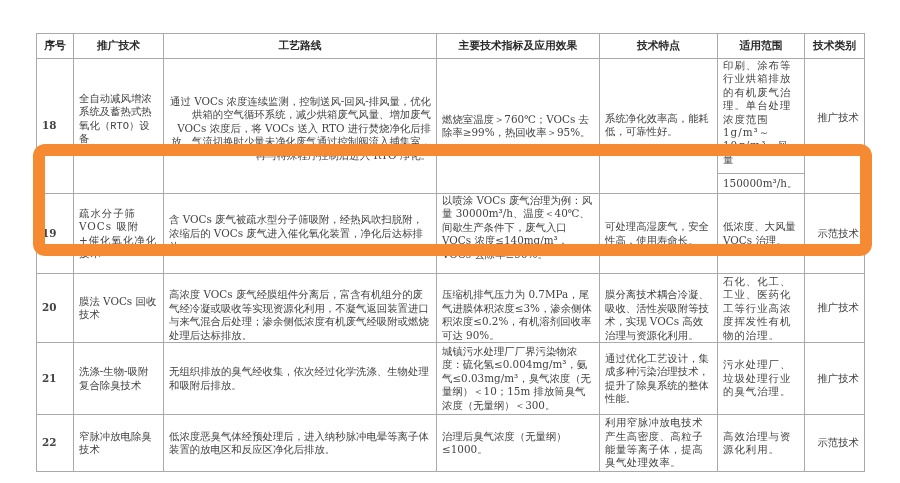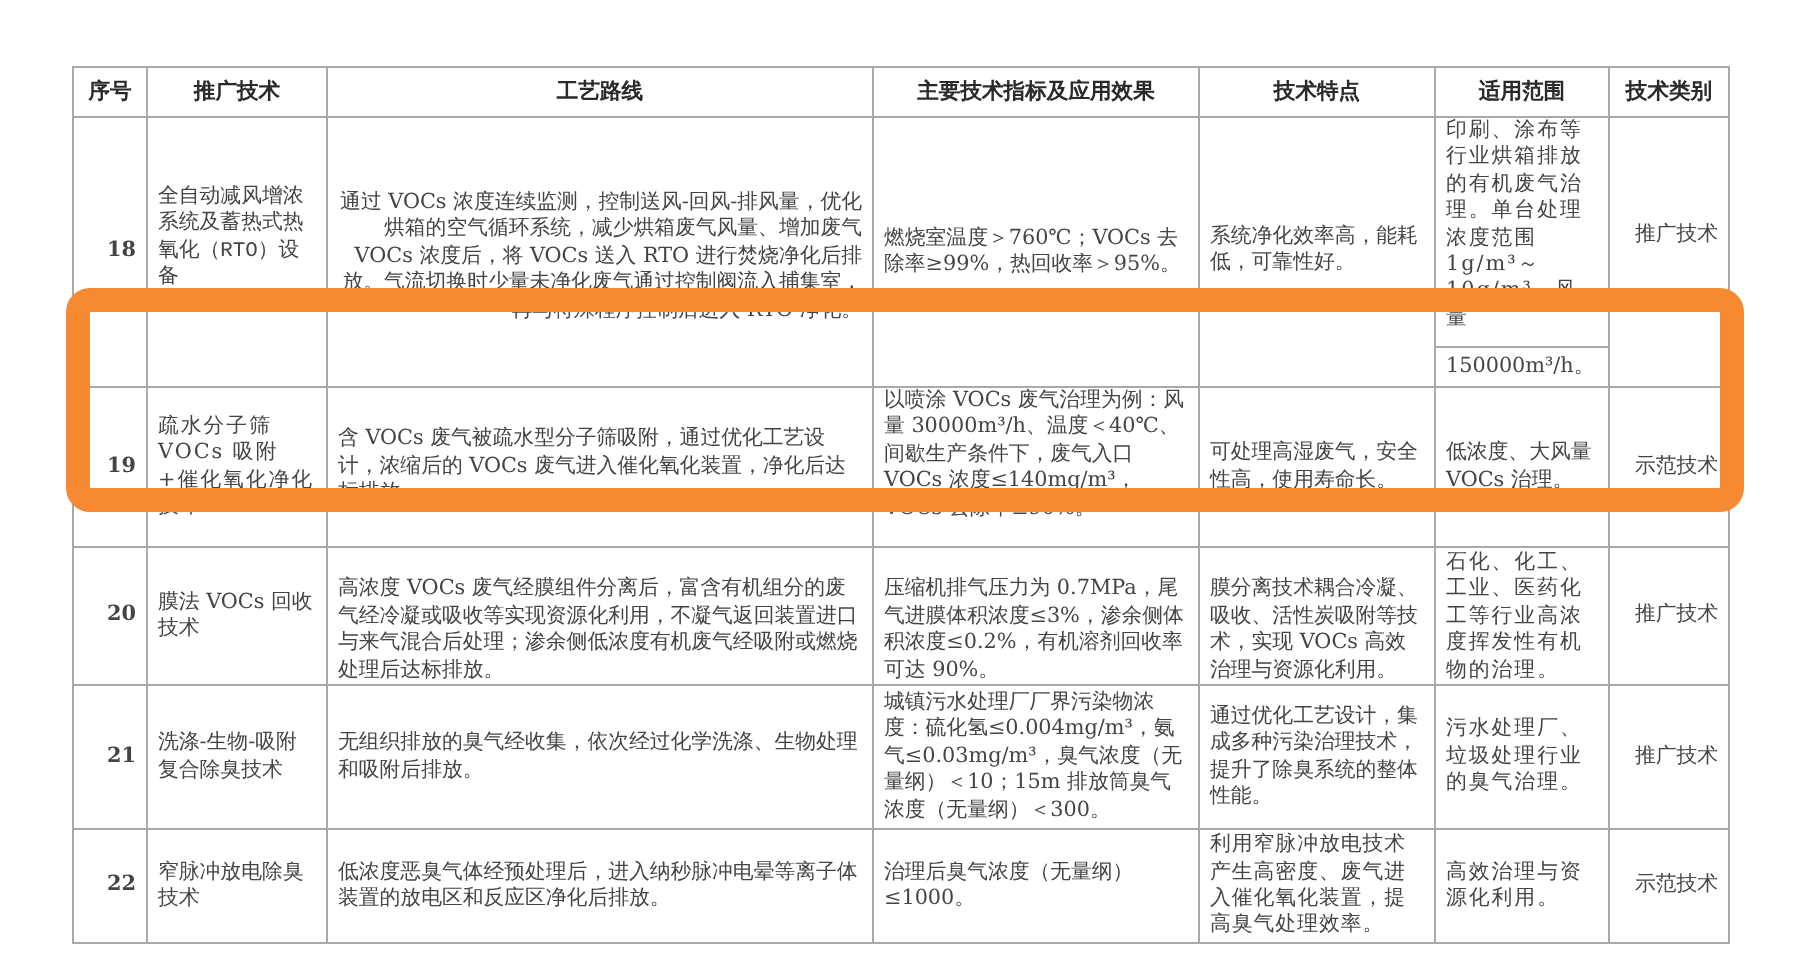--- a/index.html
+++ b/index.html
@@ -29,21 +29,21 @@
     overflow: hidden;
     color: #444;
   }
   .tbl th {
     font-weight: bold;
     color: #2a2a2a;
     height: 24px;
     font-size: 10.8px;
     text-align: center;
   }
-  .c-no { text-align: right; font-weight: bold; color: #333; }
+  .c-no { text-align: left; font-weight: bold; color: #333; }
   .c-cat { text-align: right; }
   .r18 { height: 115px; }
   .r18split { height: 20px; }
   .r19 { height: 80px; }
   .r20 { height: 69px; }
   .r21 { height: 72px; }
   .r22 { height: 57px; }
   .highlight {
     position: absolute;
     left: 33px; top: 144px;
@@ -90,21 +90,21 @@
         <td style="vertical-align:top;letter-spacing:1px;">印刷、涂布等行业烘箱排放的有机废气治理。单台处理浓度范围 1g/m³～10g/m³，风量</td>
         <td rowspan="2" class="c-cat" style="padding-bottom:16px;">推广技术</td>
       </tr>
       <tr class="r18split">
         <td>150000m³/h。</td>
       </tr>
 
       <tr class="r19">
         <td class="c-no">19</td>
         <td style="letter-spacing:1px;">疏水分子筛 VOCs 吸附+催化氧化净化技术</td>
-        <td>含 VOCs 废气被疏水型分子筛吸附，通过优化工艺设计，浓缩后的 VOCs 废气进入催化氧化装置，净化后达标排放。</td>
+        <td>含 VOCs 废气被疏水型分子筛吸附，经热风吹扫脱附，浓缩后的 VOCs 废气进入催化氧化装置，净化后达标排放。</td>
         <td style="vertical-align:top;">以喷涂 VOCs 废气治理为例：风量 30000m³/h、温度＜40℃、间歇生产条件下，废气入口 VOCs 浓度≤140mg/m³，VOCs 去除率≥90%。</td>
         <td>可处理高湿废气，安全性高，使用寿命长。</td>
         <td>低浓度、大风量 VOCs 治理。</td>
         <td class="c-cat">示范技术</td>
       </tr>
 
       <tr class="r20">
         <td class="c-no">20</td>
         <td>膜法 VOCs 回收技术</td>
         <td style="vertical-align:bottom;">高浓度 VOCs 废气经膜组件分离后，富含有机组分的废气经冷凝或吸收等实现资源化利用，不凝气返回装置进口与来气混合后处理；渗余侧低浓度有机废气经吸附或燃烧处理后达标排放。</td>
@@ -122,21 +122,21 @@
         <td>通过优化工艺设计，集成多种污染治理技术，提升了除臭系统的整体性能。</td>
         <td style="letter-spacing:1px;">污水处理厂、垃圾处理行业的臭气治理。</td>
         <td class="c-cat">推广技术</td>
       </tr>
 
       <tr class="r22">
         <td class="c-no">22</td>
         <td>窄脉冲放电除臭技术</td>
         <td>低浓度恶臭气体经预处理后，进入纳秒脉冲电晕等离子体装置的放电区和反应区净化后排放。</td>
         <td>治理后臭气浓度（无量纲）≤1000。</td>
-        <td style="letter-spacing:0.5px;">利用窄脉冲放电技术产生高密度、废气进入催化氧化装置，提高臭气处理效率。</td>
+        <td style="letter-spacing:0.5px;">利用窄脉冲放电技术产生高密度、高粒子能量等离子体，提高臭气处理效率。</td>
         <td style="letter-spacing:1px;">高效治理与资源化利用。</td>
         <td class="c-cat">示范技术</td>
       </tr>
     </tbody>
   </table>
 </div>
 
 <div class="highlight" style="border-color: rgb(245, 138, 51);"></div>
 
 </body></html>

